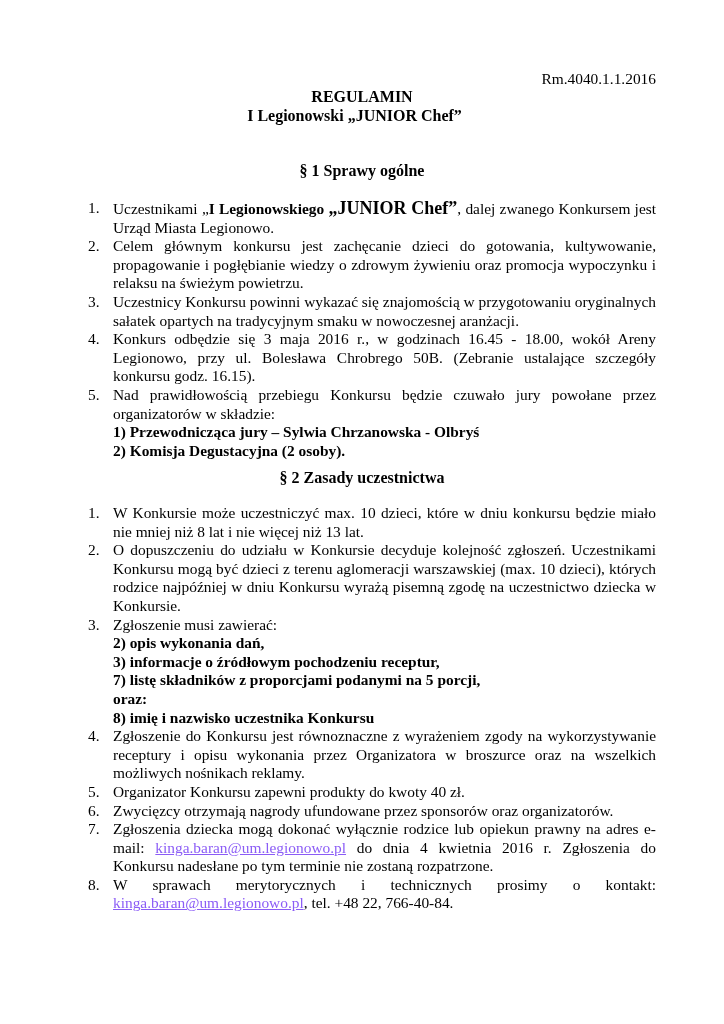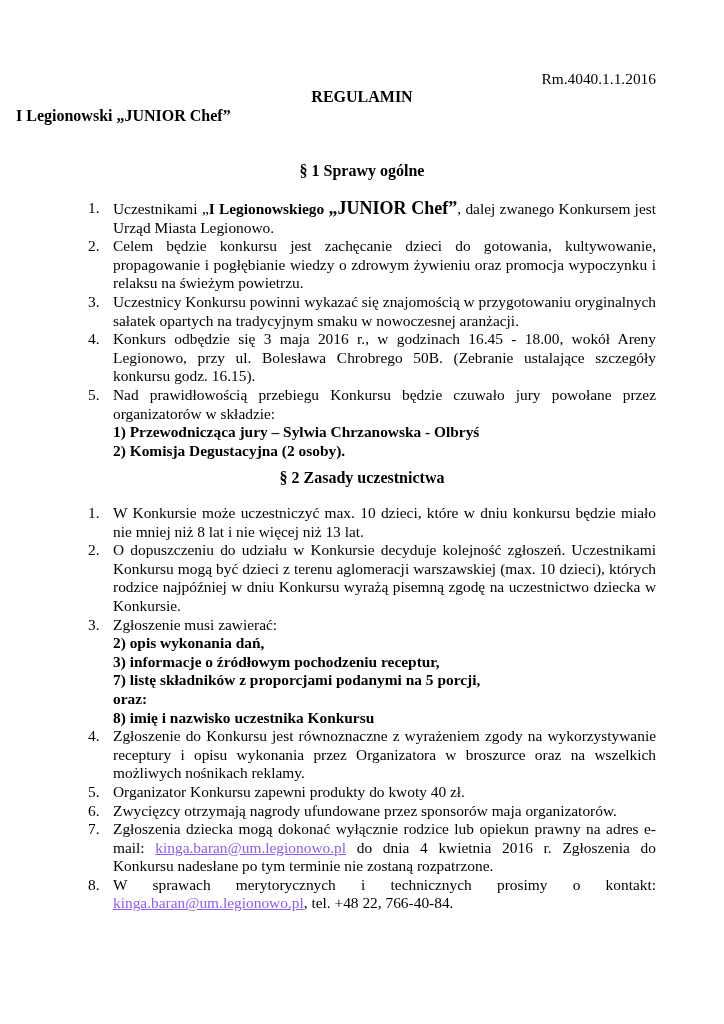--- a/index.html
+++ b/index.html
@@ -1,21 +1,21 @@
 <!DOCTYPE html>
 <html><head>
   <meta charset="utf-8">
   <style>
     html, body { margin: 0; padding: 0; background: #ffffff; }
     body { width: 724px; height: 1024px; position: relative; overflow: hidden;
            font-family: "Liberation Serif", serif; color: #000; font-size: 15.4px; }
     .page { position: absolute; left: 0; top: 0; width: 724px; height: 1024px; }
     .ref { position: absolute; right: 68px; top: 70px; font-size: 15.4px; }
     .title1 { position: absolute; left: 0; width: 724px; text-align: center; top: 88px; font-weight: bold; font-size: 16px; }
-    .title2 { position: absolute; left: 16px; width: 689px; text-align: left; top: 107px; font-weight: bold; font-size: 16px; }
+    .title2 { position: absolute; left: 10px; width: 689px; text-align: center; top: 107px; font-weight: bold; font-size: 16px; }
     .section-h { position: absolute; left: 0; width: 724px; text-align: center; font-weight: bold; font-size: 16px; }
     .list { position: absolute; left: 88px; width: 568px; margin: 0; padding: 0; list-style: none; line-height: 18.6px; }
     .list li { position: relative; padding-left: 25px; text-align: justify; margin: 0; }
     .list li .num { position: absolute; left: 0; top: 0; }
     .sub { display: block; text-align: left; font-weight: bold; }
     .big-bold { font-weight: bold; font-size: 18px; }
     .bold { font-weight: bold; }
     a.mail { color: #8b5cf6; text-decoration: underline; }
   </style>
 </head>
@@ -28,21 +28,21 @@
 
   <div class="section-h" style="top:162px;">§ 1 Sprawy ogólne</div>
 
   <ol class="list" style="top:199px;">
     <li>
       <span class="num">1.</span>
       <span>Uczestnikami „</span><span class="bold">I Legionowskiego </span><span class="bold big-bold">„JUNIOR Chef”</span><span>, dalej zwanego Konkursem jest Urząd Miasta Legionowo.</span>
     </li>
     <li>
       <span class="num">2.</span>
-      <span>Celem będzie konkursu jest zachęcanie dzieci do gotowania, kultywowanie, propagowanie i pogłębianie wiedzy o zdrowym żywieniu oraz promocja wypoczynku i relaksu na świeżym powietrzu.</span>
+      <span>Celem głównym konkursu jest zachęcanie dzieci do gotowania, kultywowanie, propagowanie i pogłębianie wiedzy o zdrowym żywieniu oraz promocja wypoczynku i relaksu na świeżym powietrzu.</span>
     </li>
     <li>
       <span class="num">3.</span>
       <span>Uczestnicy Konkursu powinni wykazać się znajomością w przygotowaniu oryginalnych sałatek opartych na tradycyjnym smaku w nowoczesnej aranżacji.</span>
     </li>
     <li>
       <span class="num">4.</span>
       <span>Konkurs odbędzie się 3 maja 2016 r., w godzinach 16.45 - 18.00, wokół Areny Legionowo, przy ul. Bolesława Chrobrego 50B. (Zebranie ustalające szczegóły konkursu godz. 16.15).</span>
     </li>
     <li>
@@ -76,21 +76,21 @@
     <li>
       <span class="num">4.</span>
       <span>Zgłoszenie do Konkursu jest równoznaczne z wyrażeniem zgody na wykorzystywanie receptury i opisu wykonania przez Organizatora w  broszurce oraz na wszelkich możliwych nośnikach reklamy.</span>
     </li>
     <li>
       <span class="num">5.</span>
       <span>Organizator Konkursu zapewni produkty do kwoty 40 zł.</span>
     </li>
     <li>
       <span class="num">6.</span>
-      <span>Zwycięzcy otrzymają nagrody ufundowane przez sponsorów maja organizatorów.</span>
+      <span>Zwycięzcy otrzymają nagrody ufundowane przez sponsorów oraz organizatorów.</span>
     </li>
     <li>
       <span class="num">7.</span>
       <span>Zgłoszenia dziecka mogą dokonać wyłącznie rodzice lub opiekun prawny na adres e-mail: </span><a class="mail" href="#">kinga.baran@um.legionowo.pl</a><span> do dnia 4 kwietnia 2016 r. Zgłoszenia do Konkursu nadesłane po tym terminie nie zostaną rozpatrzone.</span>
     </li>
     <li>
       <span class="num">8.</span>
       <span>W sprawach merytorycznych i technicznych prosimy o kontakt: </span><a class="mail" href="#">kinga.baran@um.legionowo.pl</a><span>, tel. +48 22, 766-40-84.</span>
     </li>
   </ol>

